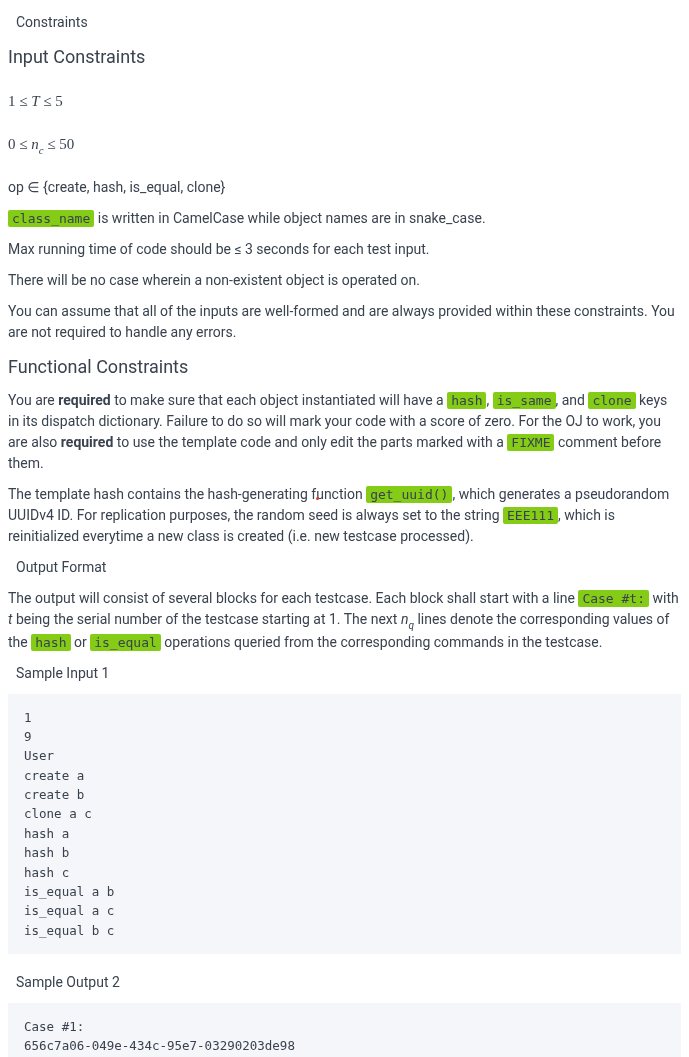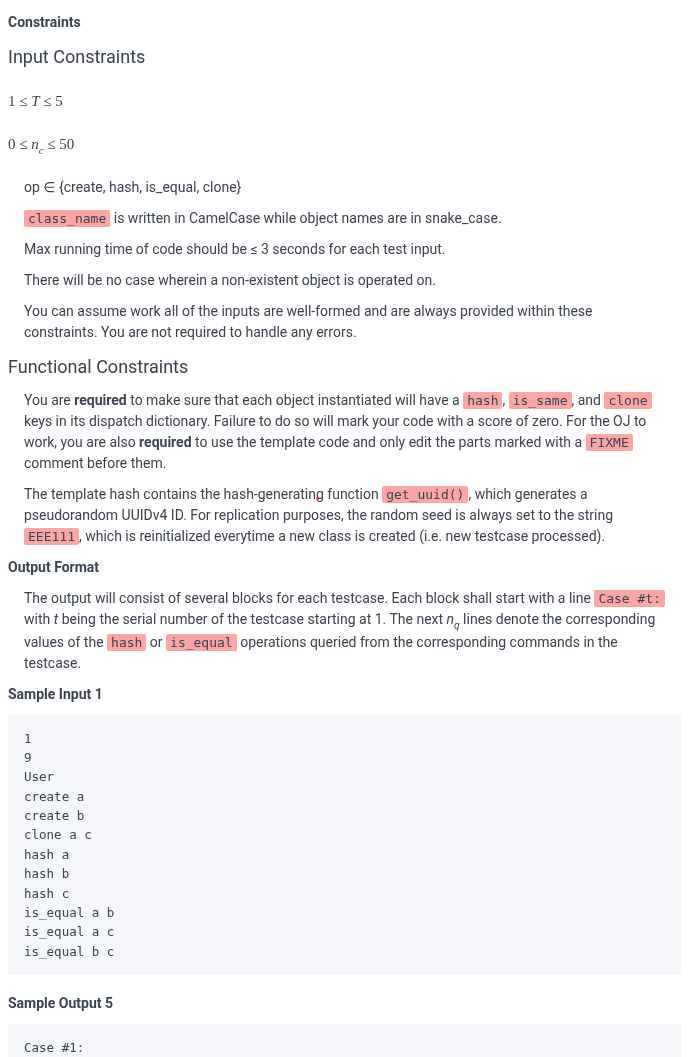--- a/index.html
+++ b/index.html
@@ -7,40 +7,40 @@
     margin: 0;
     padding: 8px 8px 24px 8px;
     font-family: -apple-system, BlinkMacSystemFont, "Segoe UI", Roboto, "Helvetica Neue", Arial, sans-serif;
     color: #39424e;
     font-size: 14px;
     line-height: 1.5;
     width: 689px;
     background: #fff;
   }
   .h-bold {
-    font-weight: 700;
-    margin: 4px 0 8px 0;
+    font-weight: 400;
+    margin: 4px 0 8px 8px;
   }
   .h-sub {
     font-size: 18px;
     font-weight: 400;
     color: #39424e;
     margin: 10px 0 8px 0;
   }
-  p { margin: 10px 16px; }
+  p { margin: 10px 0; }
   .math {
     font-family: Georgia, "Times New Roman", serif;
     font-size: 15px;
     margin: 20px 0;
   }
   .mi { font-style: italic; }
   .msub { font-style: italic; font-size: 0.72em; vertical-align: sub; position: relative; top: 0.15em; }
   code.inline {
     font-family: ui-monospace, SFMono-Regular, Menlo, Consolas, monospace;
-    background: #fca5a5;
+    background: #84cc16;
     padding: 1px 4px;
     border-radius: 2px;
     font-size: 13px;
     color: #39424e;
   }
   pre.codeblock {
     background: #f4f6f9;
     padding: 14px 16px;
     margin: 10px 0 18px 0;
     overflow: auto;
@@ -86,21 +86,21 @@
 </p>
 
 <p>
   <code class="inline">class_name</code><span> is written in CamelCase while object names are in snake_case.</span>
 </p>
 
 <p>Max running time of code should be ≤ 3 seconds for each test input.</p>
 
 <p>There will be no case wherein a non-existent object is operated on.</p>
 
-<p>You can assume work all of the inputs are well-formed and are always provided within these constraints. You are not required to handle any errors.</p>
+<p>You can assume that all of the inputs are well-formed and are always provided within these constraints. You are not required to handle any errors.</p>
 
 <div class="h-sub">Functional Constraints</div>
 
 <p>
   <span>You are </span><strong>required</strong><span> to make sure that each object instantiated will have a </span><code class="inline">hash</code><span>, </span><code class="inline">is_same</code><span>, and </span><code class="inline">clone</code><span> keys in its dispatch dictionary. Failure to do so will mark your code with a score of zero. For the OJ to work, you are also </span><strong>required</strong><span> to use the template code and only edit the parts marked with a </span><code class="inline">FIXME</code><span> comment before them.</span>
 </p>
 
 <p>
   <span>The template hash contains the hash-generating function </span><code class="inline">get_uuid()</code><span>, which generates a pseudorandom UUIDv4 ID. For replication purposes, the random seed is always set to the string </span><code class="inline">EEE111</code><span>, which is reinitialized everytime a new class is created (i.e. new testcase processed).</span>
 </p>
@@ -121,21 +121,21 @@
 create a
 create b
 clone a c
 hash a
 hash b
 hash c
 is_equal a b
 is_equal a c
 is_equal b c</pre>
 
-<div class="h-bold">Sample Output 5</div>
+<div class="h-bold">Sample Output 2</div>
 
 <pre class="codeblock">Case #1:
 656c7a06-049e-434c-95e7-03290203de98
 e371ec9d-f02d-4ee3-a80b-f2d524c85ed5
 656c7a06-049e-434c-95e7-03290203de98
 False
 True
 False</pre>
 
 </body></html>

